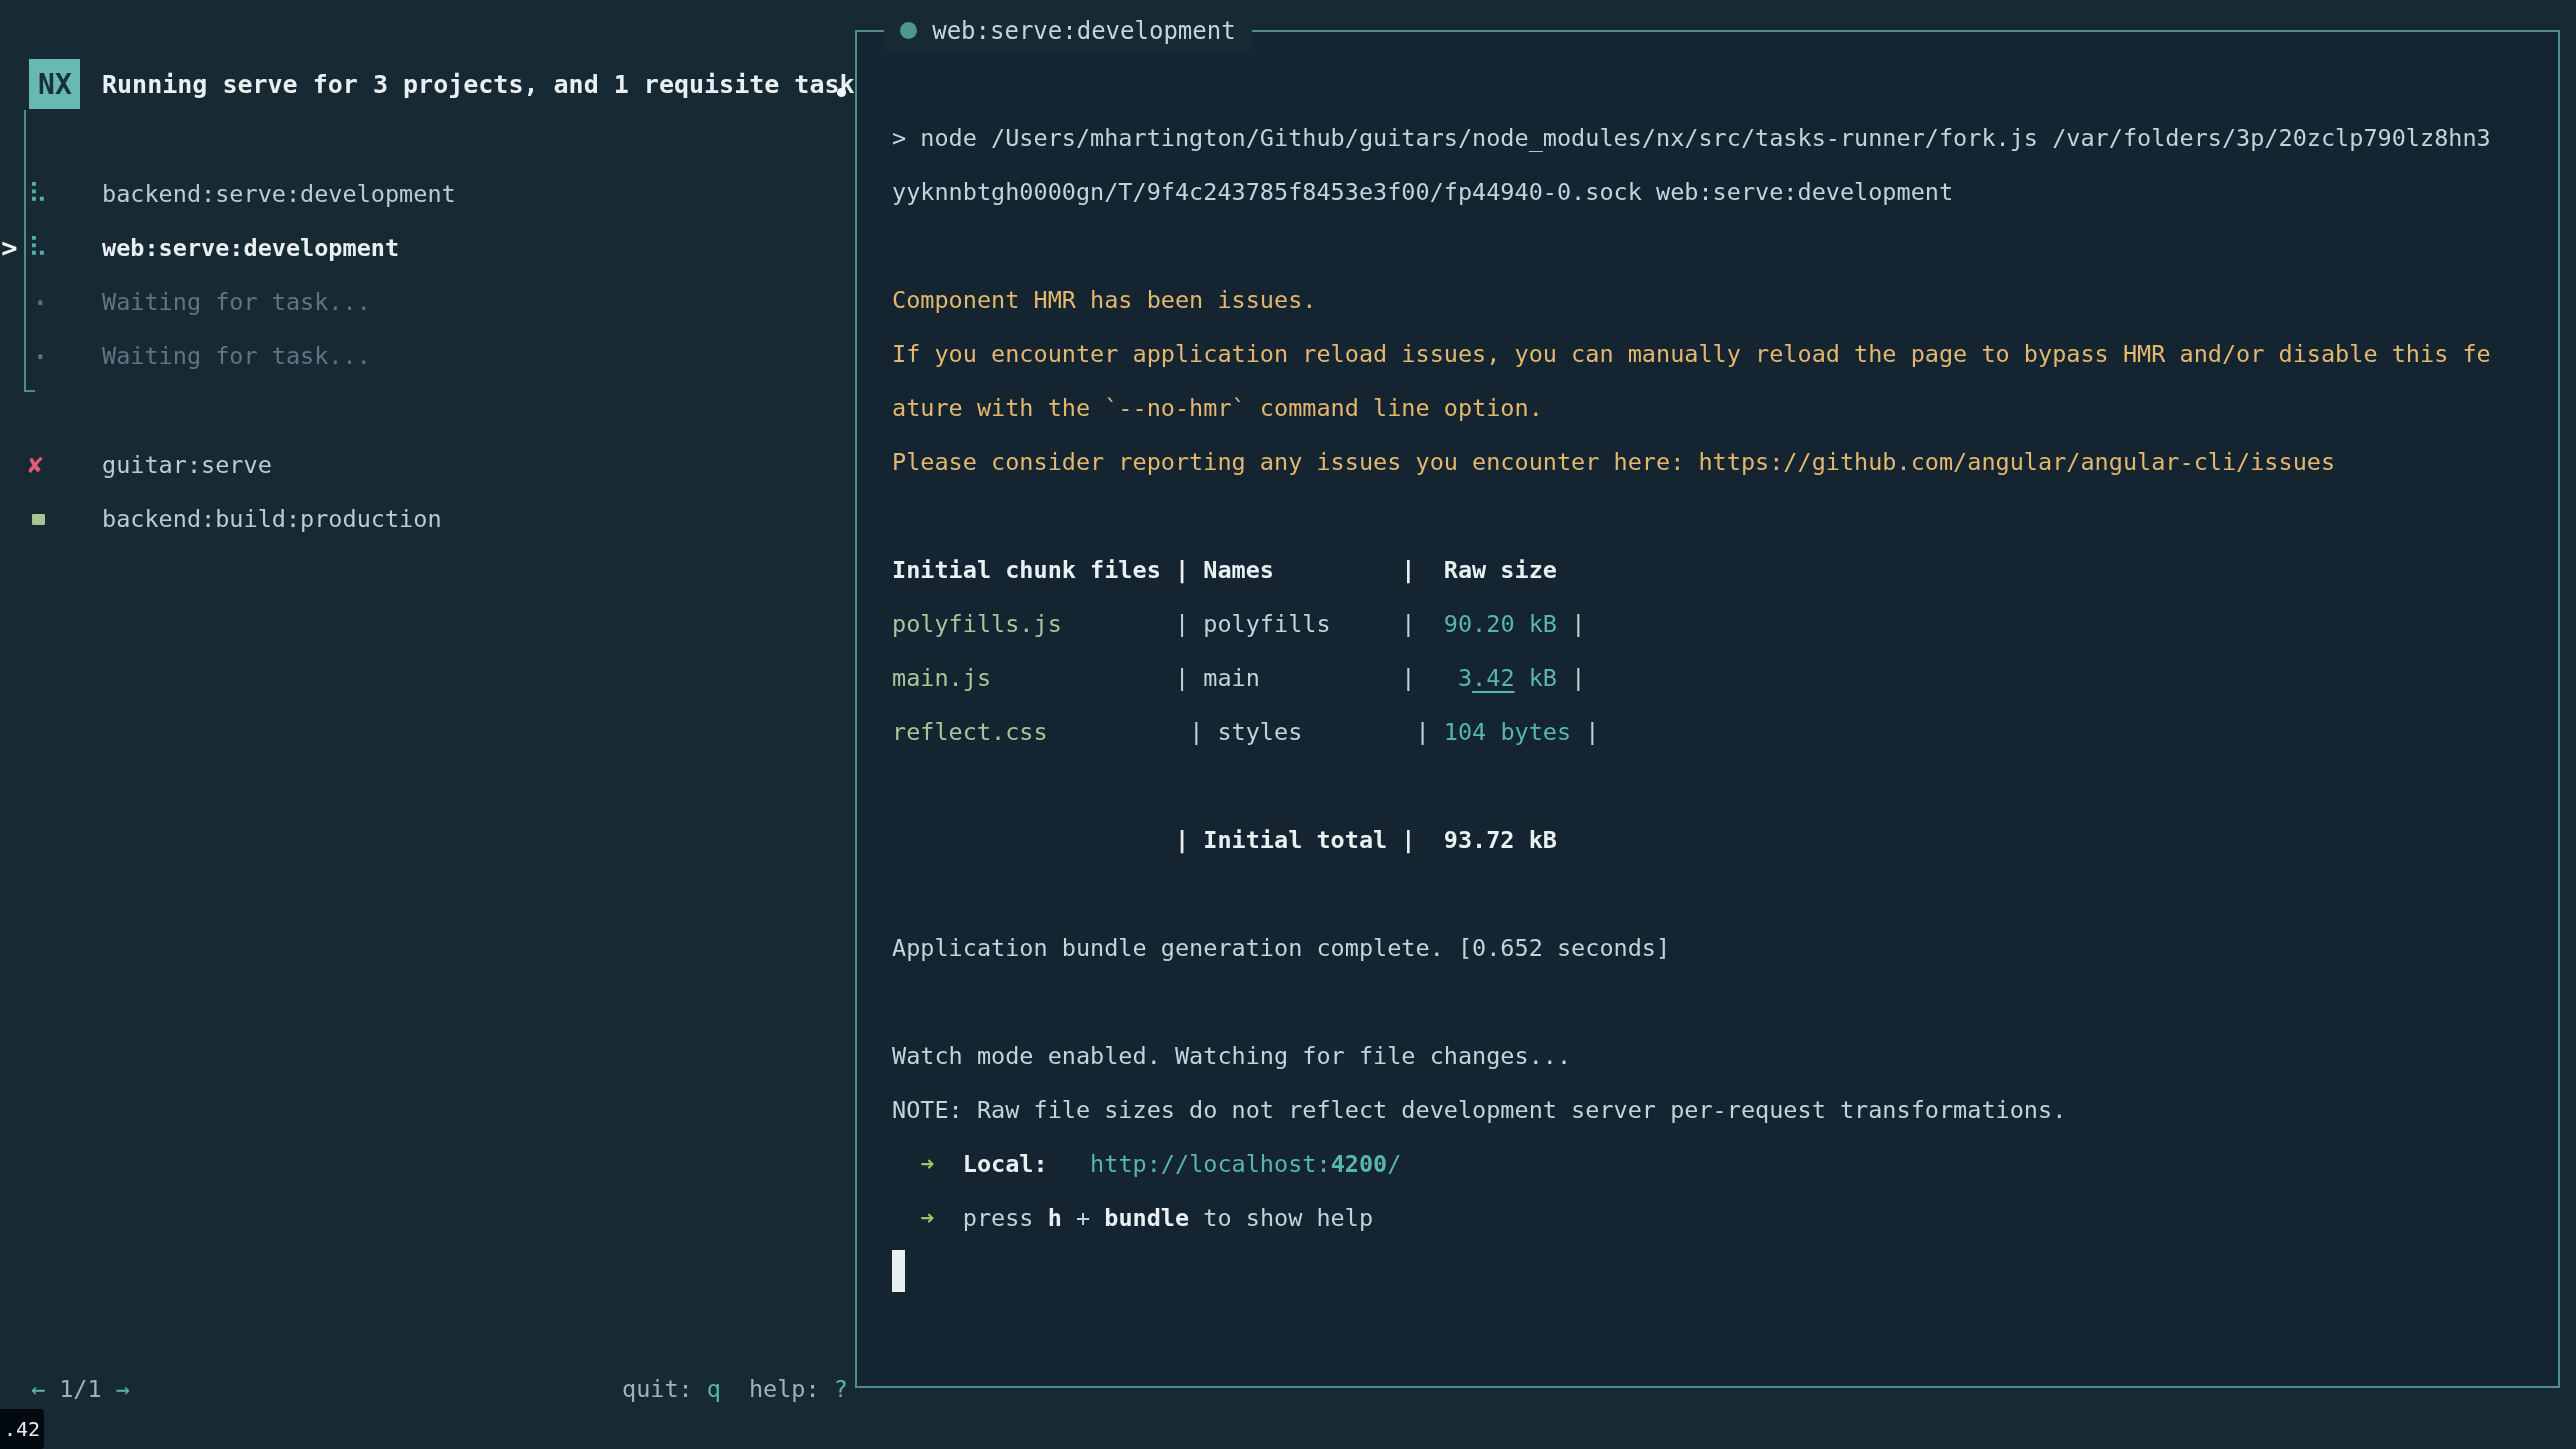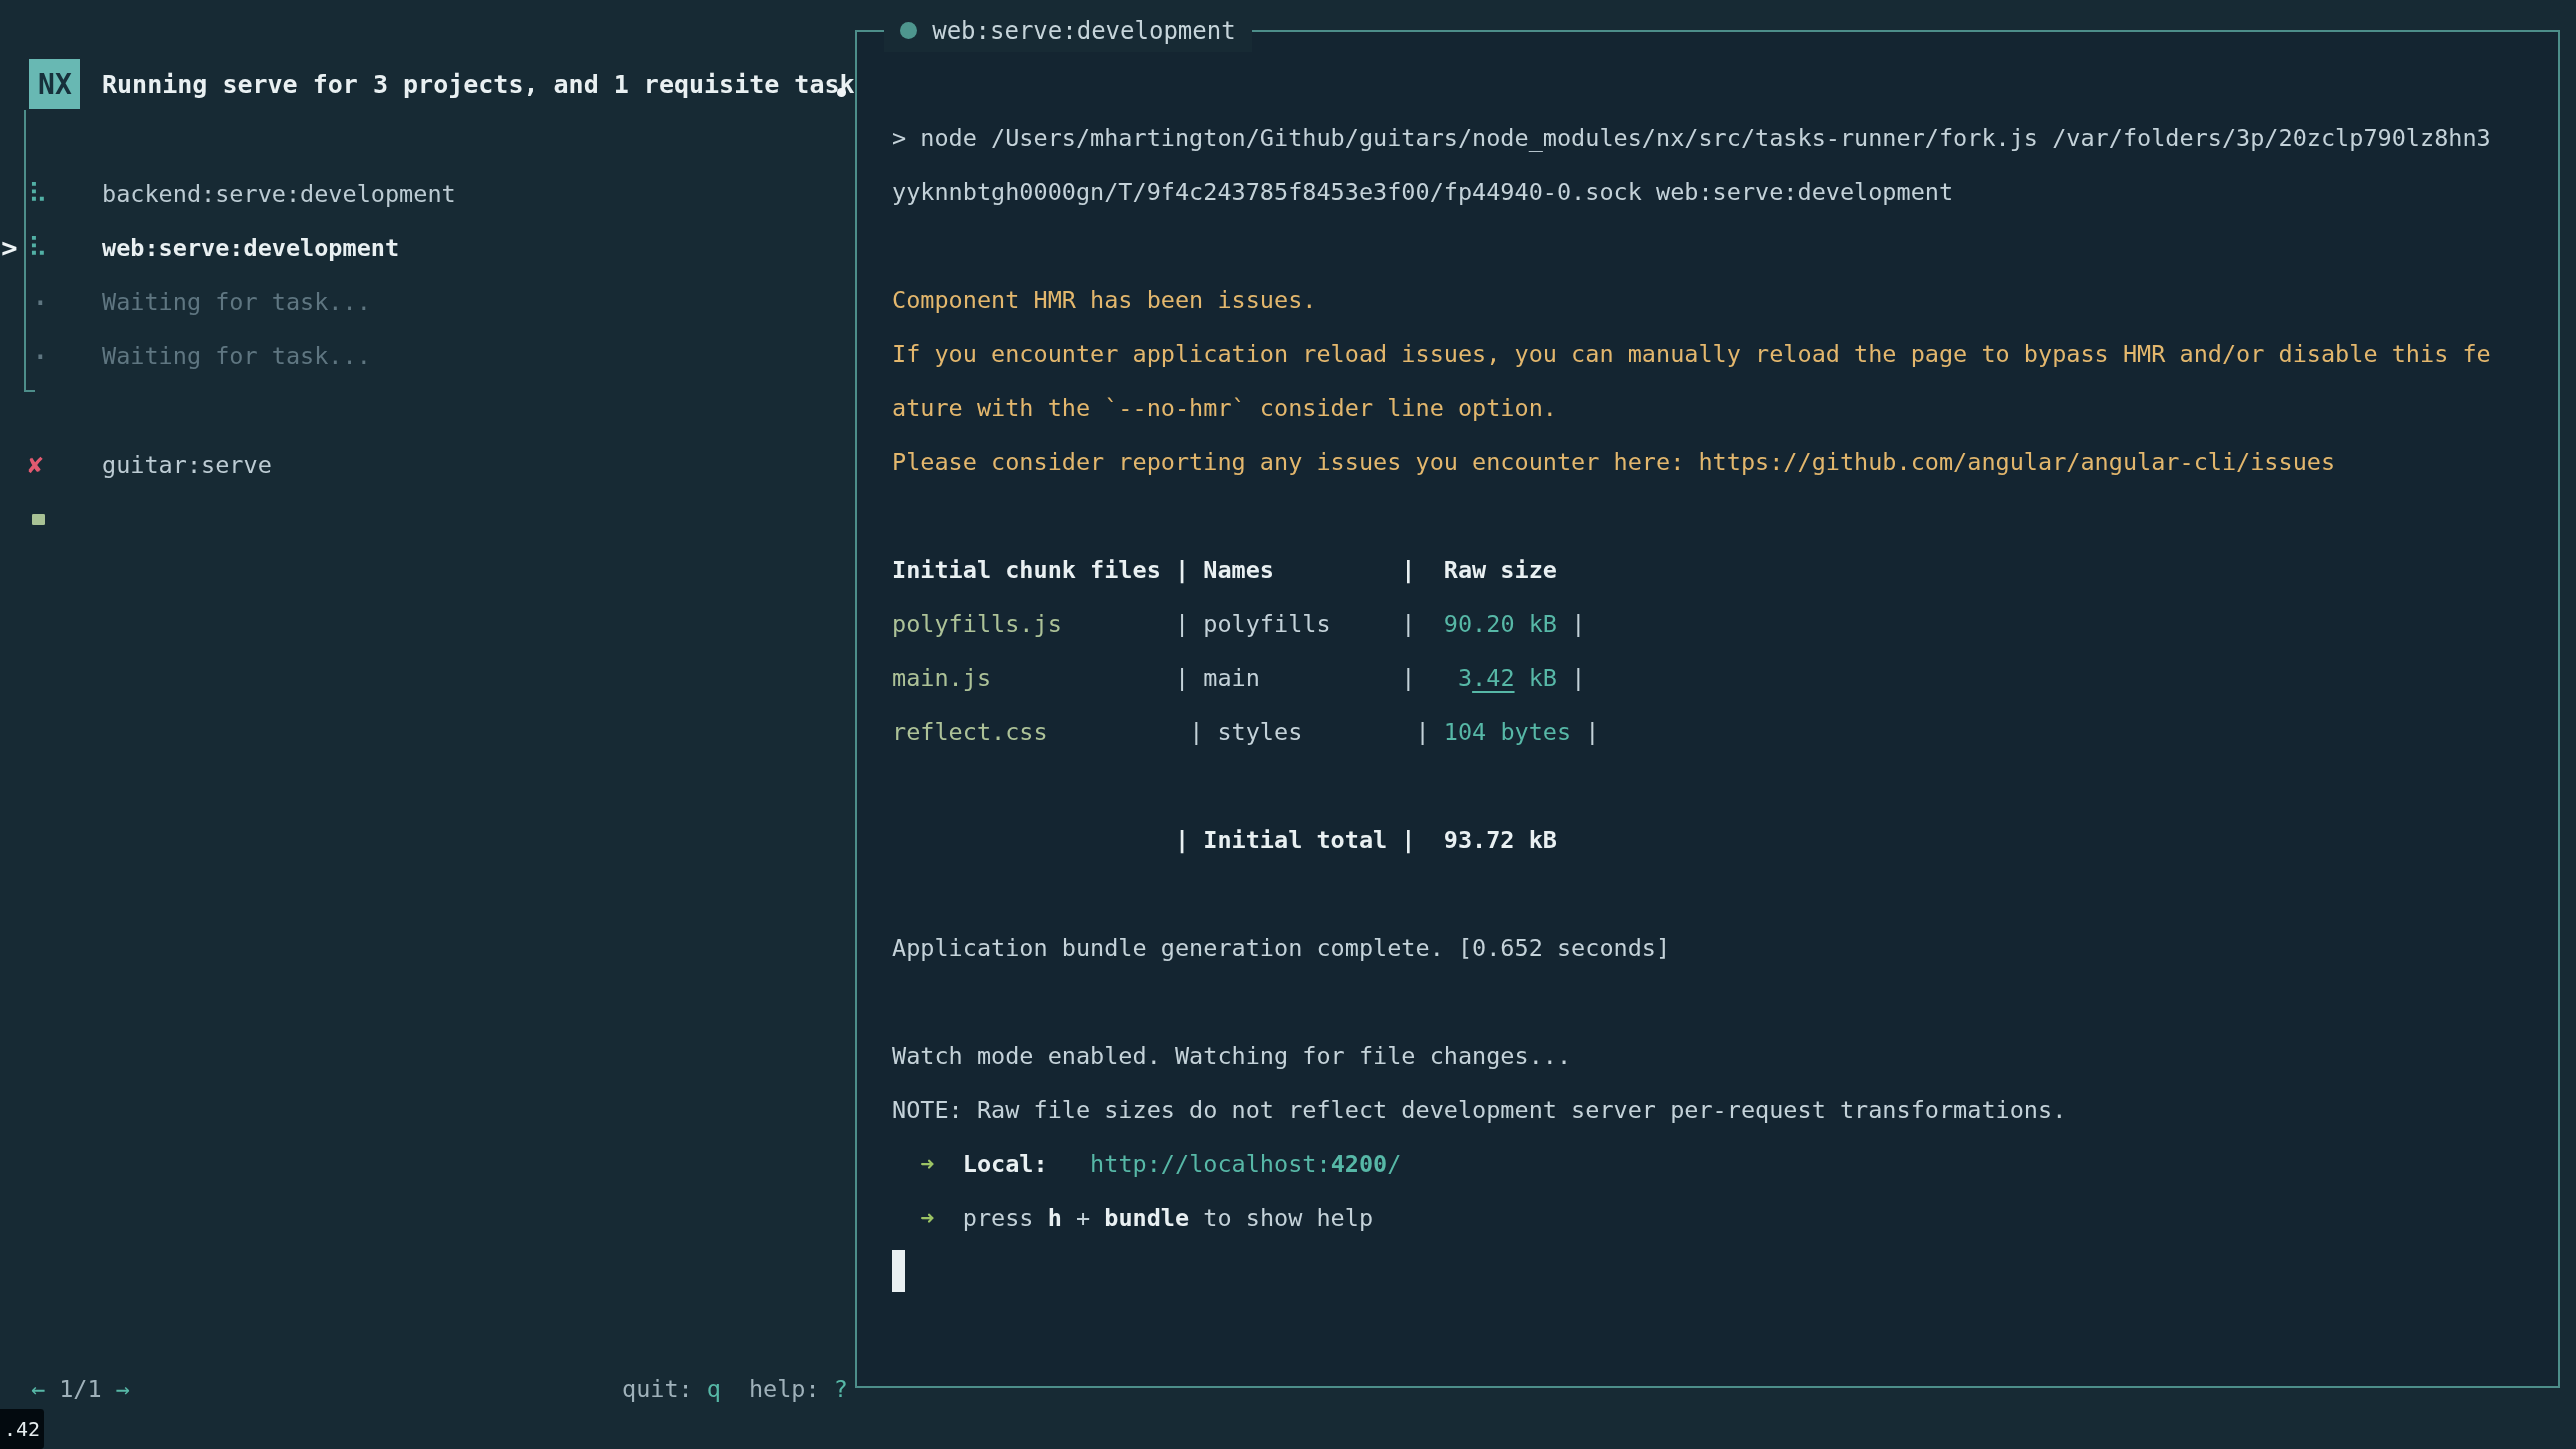--- a/index.html
+++ b/index.html
@@ -173,20 +173,21 @@
           <span class="tlabel dim">Waiting for task...</span>
         </div>
       </div>
     <div class="task-list requisite">
         <div class="task-row">
           <span class="ticon cross">✘</span>
           <span class="tlabel">guitar:serve</span>
         </div>
         <div class="task-row">
           <span class="ticon square"></span>
+          <span class="tlabel">backend:build:production</span>
         </div>
       </div>
 
     <div class="pagination">
       <span class="pg-arrow">←</span>
       <span class="pg-text">1/1</span>
       <span class="pg-arrow">→</span>
     </div>
 
     <div class="shortcuts">
@@ -206,21 +207,21 @@
     <div class="panel-title">
       <span class="dot"></span>
       <span class="pt-text">web:serve:development</span>
     </div>
     <div class="panel-output">
         <div class="line"><span class="s-w">&gt; node /Users/mhartington/Github/guitars/node_modules/nx/src/tasks-runner/fork.js /var/folders/3p/20zclp790lz8hn3</span></div>
         <div class="line"><span class="s-w">yyknnbtgh0000gn/T/9f4c243785f8453e3f00/fp44940-0.sock web:serve:development</span></div>
         <div class="line"></div>
         <div class="line"><span class="s-y">Component HMR has been issues.</span></div>
         <div class="line"><span class="s-y">If you encounter application reload issues, you can manually reload the page to bypass HMR and/or disable this fe</span></div>
-        <div class="line"><span class="s-y">ature with the `--no-hmr` consider line option.</span></div>
+        <div class="line"><span class="s-y">ature with the `--no-hmr` command line option.</span></div>
         <div class="line"><span class="s-y">Please consider reporting any issues you encounter here: https://github.com/angular/angular-cli/issues</span></div>
         <div class="line"></div>
         <div class="line"><span class="s-b">Initial chunk files | Names         |  Raw size</span></div>
         <div class="line"><span class="s-g">polyfills.js        </span><span class="s-w">| polyfills     | </span><span class="s-c"> 90.20 kB</span><span class="s-w"> |</span></div>
         <div class="line"><span class="s-g">main.js             </span><span class="s-w">| main          | </span><span class="s-c">  3</span><span class="s-cu">.42</span><span class="s-c"> kB</span><span class="s-w"> |</span></div>
         <div class="line"><span class="s-g">reflect.css          </span><span class="s-w">| styles        | </span><span class="s-c">104 bytes</span><span class="s-w"> |</span></div>
         <div class="line"></div>
         <div class="line"><span class="s-b">                    | Initial total |  93.72 kB</span></div>
         <div class="line"></div>
         <div class="line"><span class="s-w">Application bundle generation complete. [0.652 seconds]</span></div>

